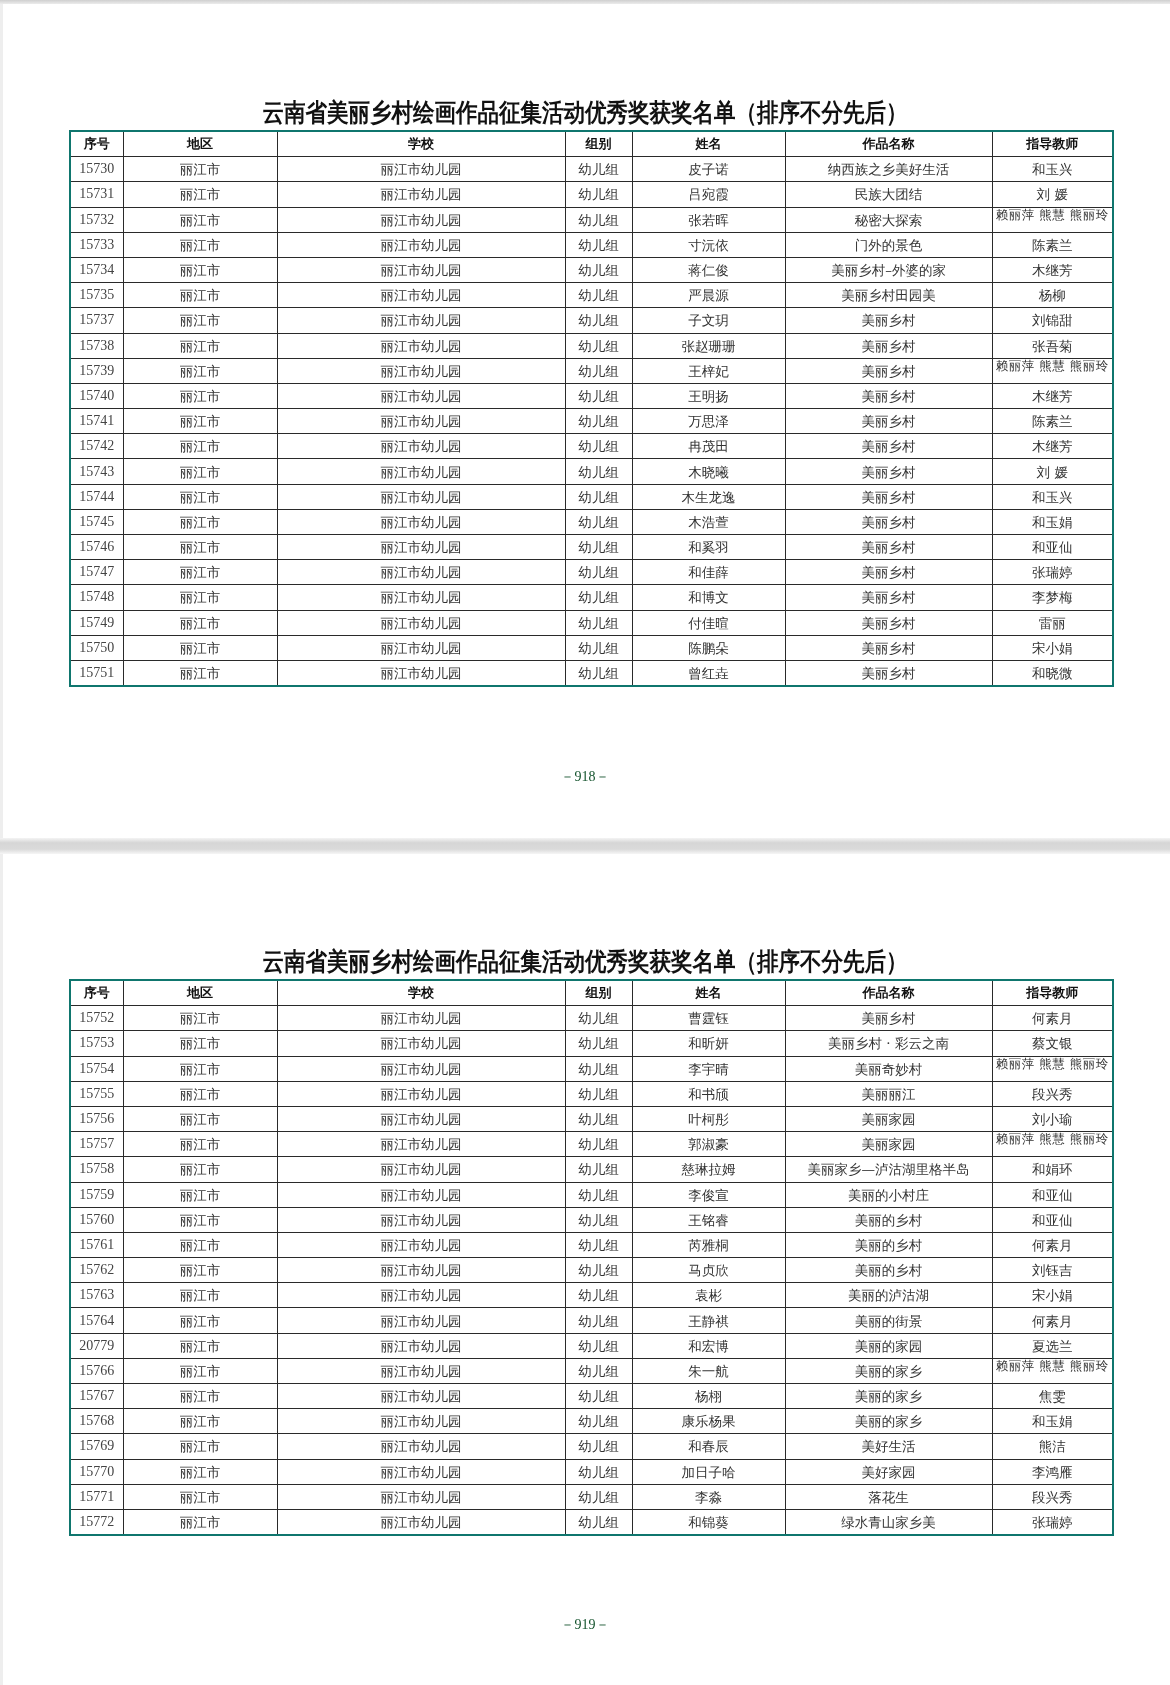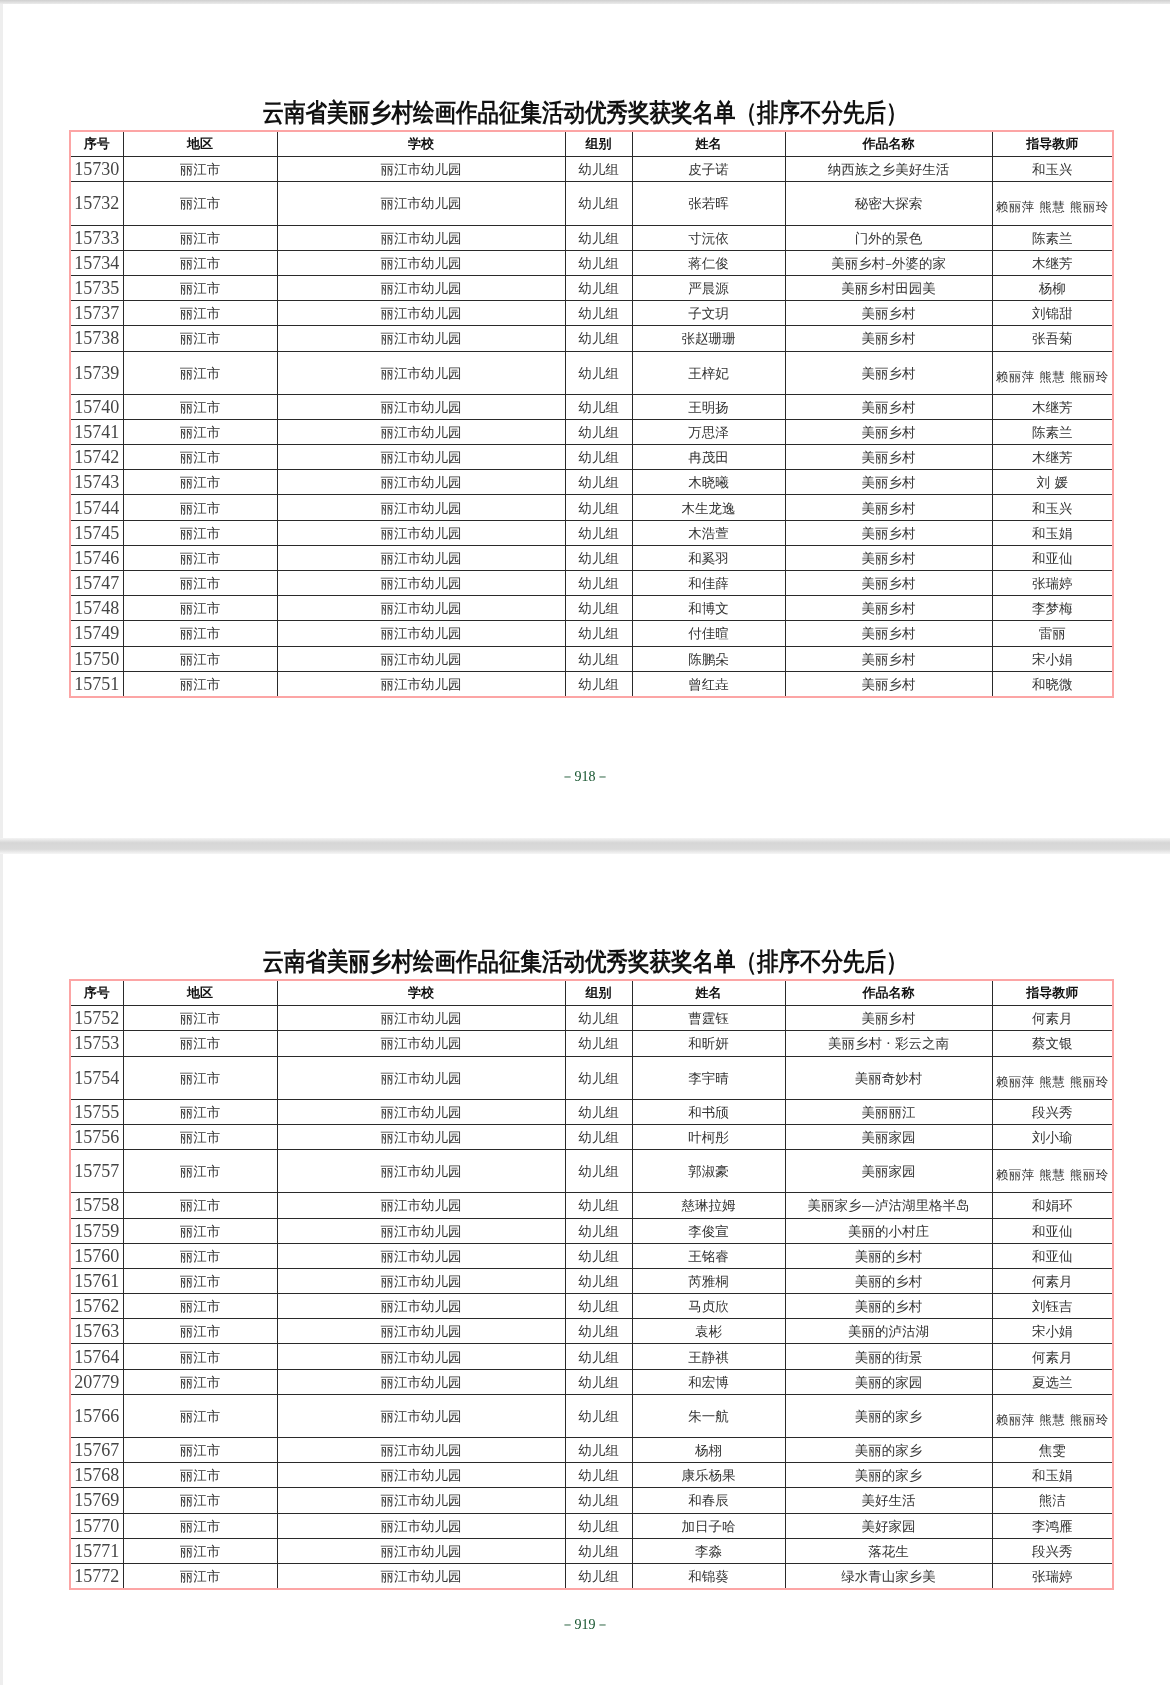--- a/index.html
+++ b/index.html
@@ -20,34 +20,34 @@
   }
   .page { position: absolute; left: 0; width: 1170px; border-radius: 25px; }
   .doc-title {
     position: absolute; left: 0; width: 1170px; text-align: center;
     font-family: "DejaVu Serif", "Liberation Serif", serif;
     font-weight: bold; font-size: 25px; letter-spacing: 0px; color: #111;
     transform: scaleX(0.86); transform-origin: center;
   }
   table.award {
     position: absolute; left: 69px; border-collapse: collapse; table-layout: fixed;
-    width: 1043px; border: 2px solid #fca5a5;
+    width: 1043px; border: 2px solid #0f766e;
   }
   table.award th, table.award td {
     border: 1.5px solid #2a2a2a; height: 24.2px; padding: 0; text-align: center;
     font-size: 13.5px; color: #333; white-space: nowrap; overflow: hidden;
     line-height: 24px;
   }
   table.award th {
     font-family: "DejaVu Sans", "Liberation Sans", sans-serif; font-weight: bold; font-size: 13px; color: #111;
   }
-  table.award td.num { font-family: "Liberation Serif", "DejaVu Serif", serif; font-size: 18px; color: #444; }
+  table.award td.num { font-family: "Liberation Serif", "DejaVu Serif", serif; font-size: 14px; color: #444; }
   table.award td.teacher-multi {
     white-space: normal; line-height: 14px; vertical-align: top; font-size: 12.5px;
-    padding-top: 18px; word-break: break-all; letter-spacing: 0.5px;
+    padding-top: 0; word-break: break-all; letter-spacing: 0.5px;
   }
   .teacher-multi .clip { display: block; height: 22px; overflow: hidden; }
   .page-number {
     position: absolute; left: 0; width: 1170px; text-align: center;
     font-family: "Liberation Serif", "DejaVu Serif", serif; font-size: 14px; color: #14532d;
   }
 </style>
 </head>
 <body>
 
@@ -83,20 +83,29 @@
         <tr>
           <td class="num">15730</td>
           <td>丽江市</td>
           <td>丽江市幼儿园</td>
           <td>幼儿组</td>
           <td>皮子诺</td>
           <td>纳西族之乡美好生活</td>
           <td>和玉兴</td>
         </tr>
         <tr>
+          <td class="num">15731</td>
+          <td>丽江市</td>
+          <td>丽江市幼儿园</td>
+          <td>幼儿组</td>
+          <td>吕宛霞</td>
+          <td>民族大团结</td>
+          <td>刘 媛</td>
+        </tr>
+        <tr>
           <td class="num">15732</td>
           <td>丽江市</td>
           <td>丽江市幼儿园</td>
           <td>幼儿组</td>
           <td>张若晖</td>
           <td>秘密大探索</td>
           <td class="teacher-multi">
             <span class="clip">赖丽萍 熊慧 熊丽玲</span>
           </td>
         </tr>

